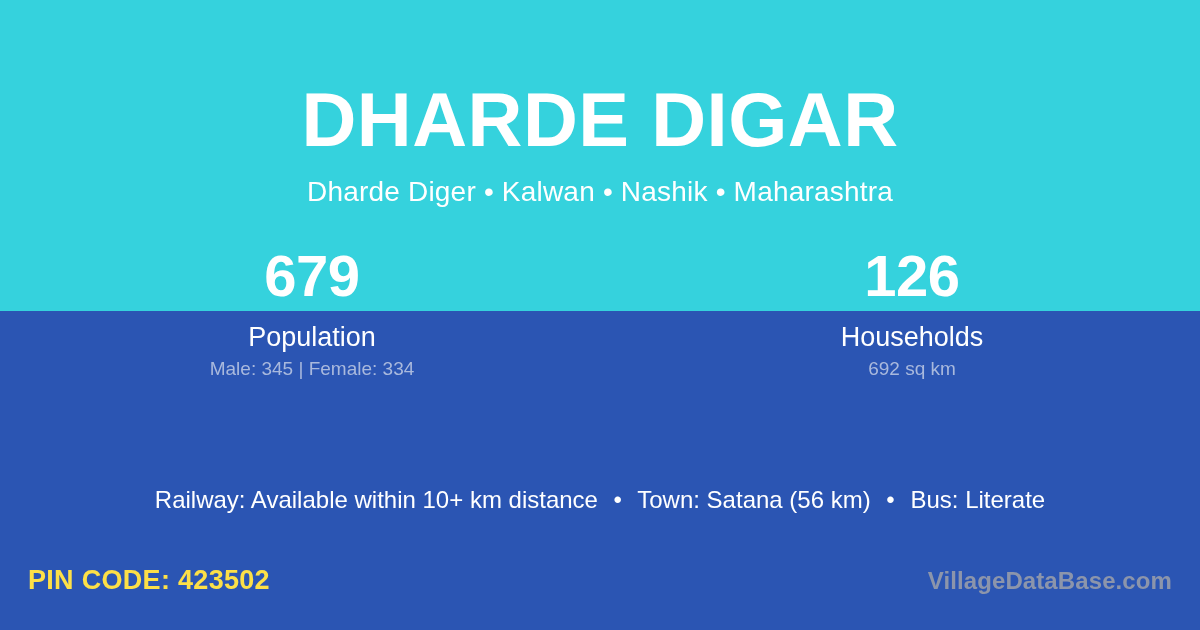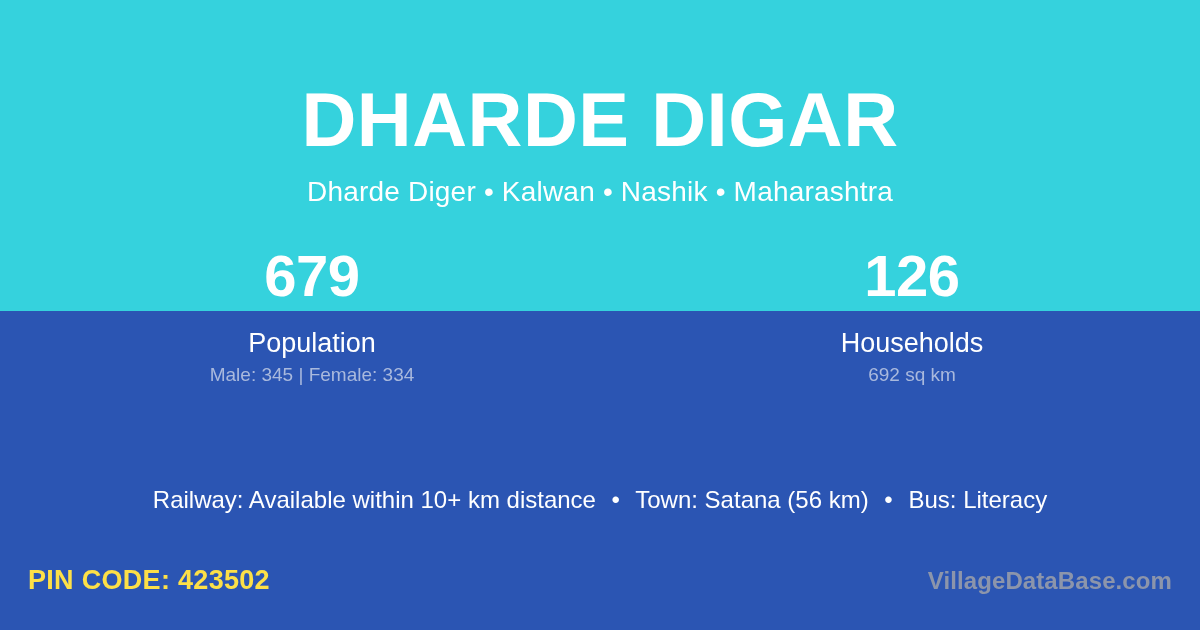--- a/index.html
+++ b/index.html
@@ -83,21 +83,21 @@
   .stat-value {
     font-size: 58px;
     font-weight: bold;
     color: #ffffff;
     line-height: 1.05;
     letter-spacing: -0.5px;
     height: 65px;
   }
 
   .stat-label {
-    margin-top: 16px;
+    margin-top: 10px;
     font-size: 27px;
     font-weight: normal;
     color: #ffffff;
     line-height: 1.2;
   }
 
   .stat-sub {
     margin-top: 5px;
     font-size: 19px;
     font-weight: normal;
@@ -182,21 +182,21 @@
     </div>
 
 
   </div>
 
   <div class="info-line">
     <span>Railway: Available within 10+ km distance</span>
     <span class="info-sep">•</span>
     <span>Town: Satana (56 km)</span>
     <span class="info-sep">•</span>
-    <span>Bus: Literacy</span>
+    <span>Bus: Literate</span>
   </div>
 
   <div class="footer">
     <div class="pin-code">PIN CODE: 423502</div>
     <div class="watermark">VillageDataBase.com</div>
   </div>
 
 </div>
 
 </body></html>

